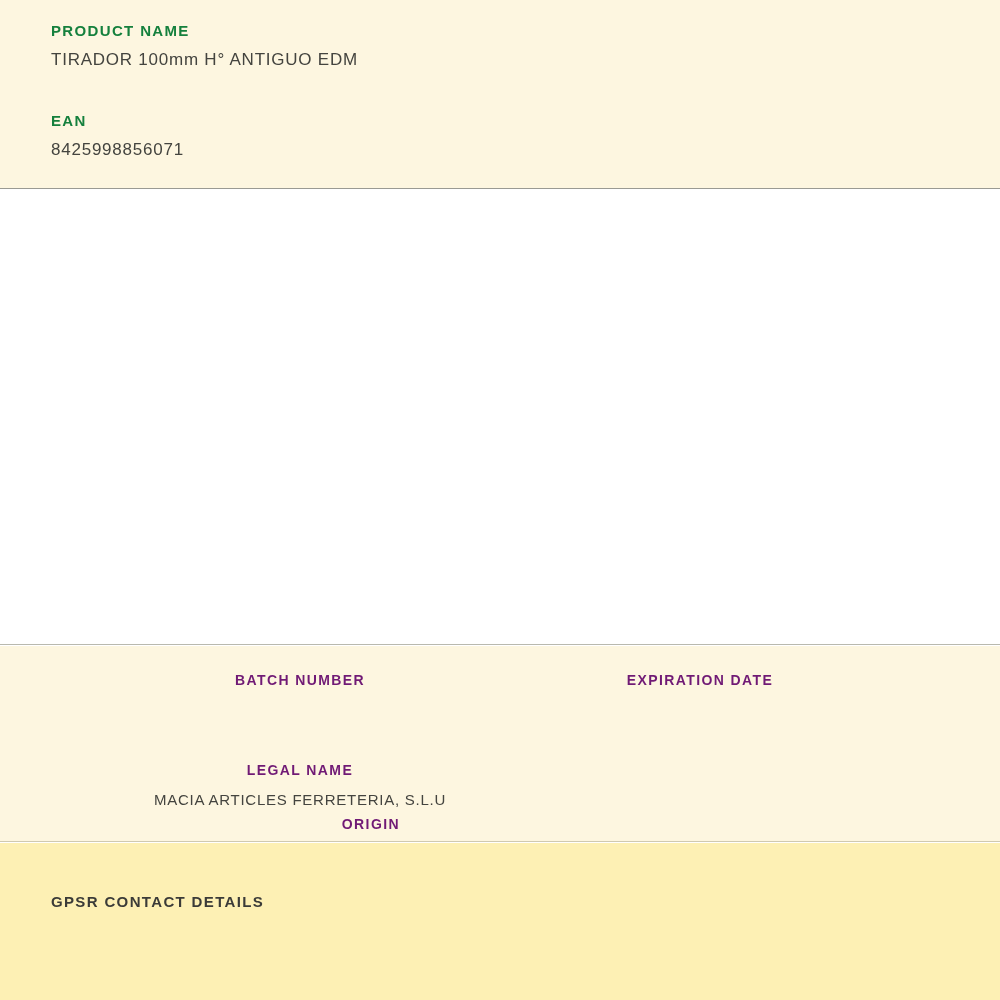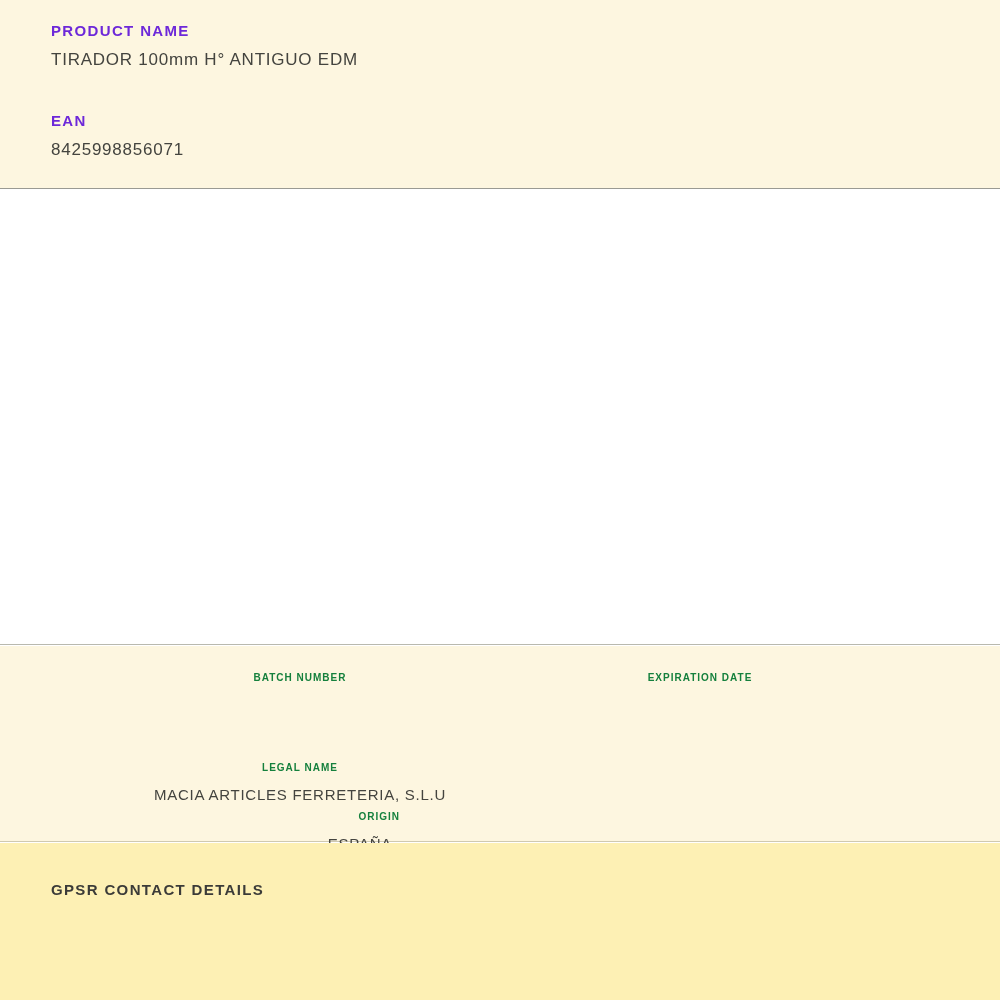--- a/index.html
+++ b/index.html
@@ -39,21 +39,21 @@
   .field-group.product {
     top: 22px;
   }
   .field-group.ean {
     top: 112px;
   }
   .field-label {
     font-size: 15px;
     font-weight: bold;
     letter-spacing: 0.09em;
-    color: #6d28d9;
+    color: #15803d;
     text-transform: uppercase;
     margin: 0 0 11px 0;
     white-space: nowrap;
   }
   .field-value {
     font-size: 17px;
     letter-spacing: 0.045em;
     color: #44443f;
     margin: 0;
     white-space: nowrap;
@@ -108,25 +108,25 @@
   .info-cell.col-legal {
     margin-left: 100px;
     text-align: center;
   }
   .info-cell.col-origin {
     text-align: right;
     padding-left: 67px;
     box-sizing: border-box;
   }
   .info-label {
-    font-size: 10px;
+    font-size: 14px;
     font-weight: bold;
     letter-spacing: 0.1em;
     text-transform: uppercase;
-    color: #15803d;
+    color: #701a75;
     margin: 0 0 13px 0;
     white-space: nowrap;
   }
   .info-value {
     font-size: 15px;
     letter-spacing: 0.05em;
     color: #44443f;
     margin: 8px;
     white-space: nowrap;
     min-height: 15px;
@@ -147,21 +147,21 @@
     left: 51px;
     top: 38px;
     right: 20px;
   }
   .footer-label {
     font-size: 15px;
     font-weight: bold;
     letter-spacing: 0.09em;
     text-transform: uppercase;
     color: #3b3b38;
-    margin: 0 0 12px 0;
+    margin: 12px 0 12px 0;
     white-space: nowrap;
   }
   .footer-value {
     font-size: 15.5px;
     letter-spacing: 0.035em;
     color: #44443f;
     margin: 0 0 0 5px;
     white-space: nowrap;
   }
 </style>

